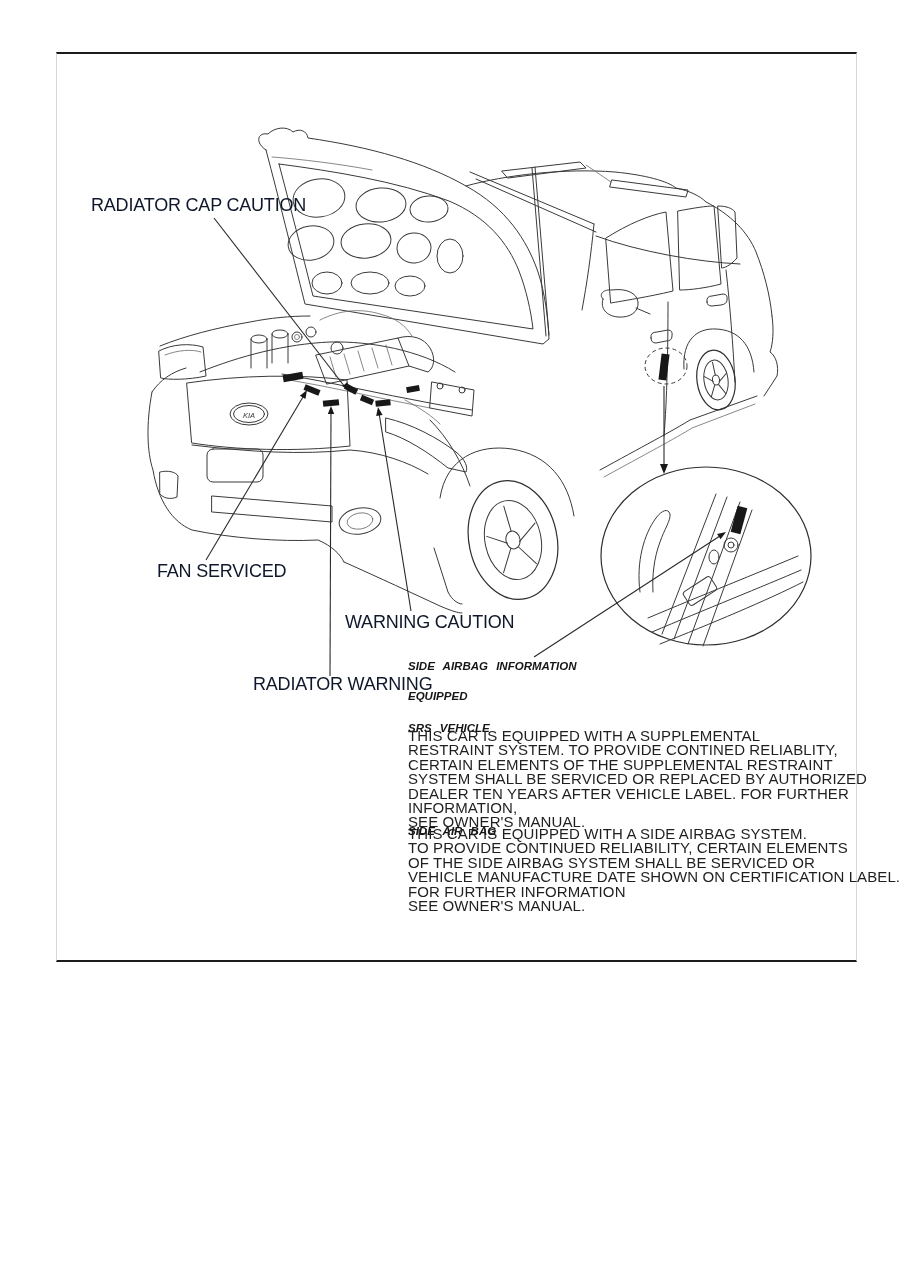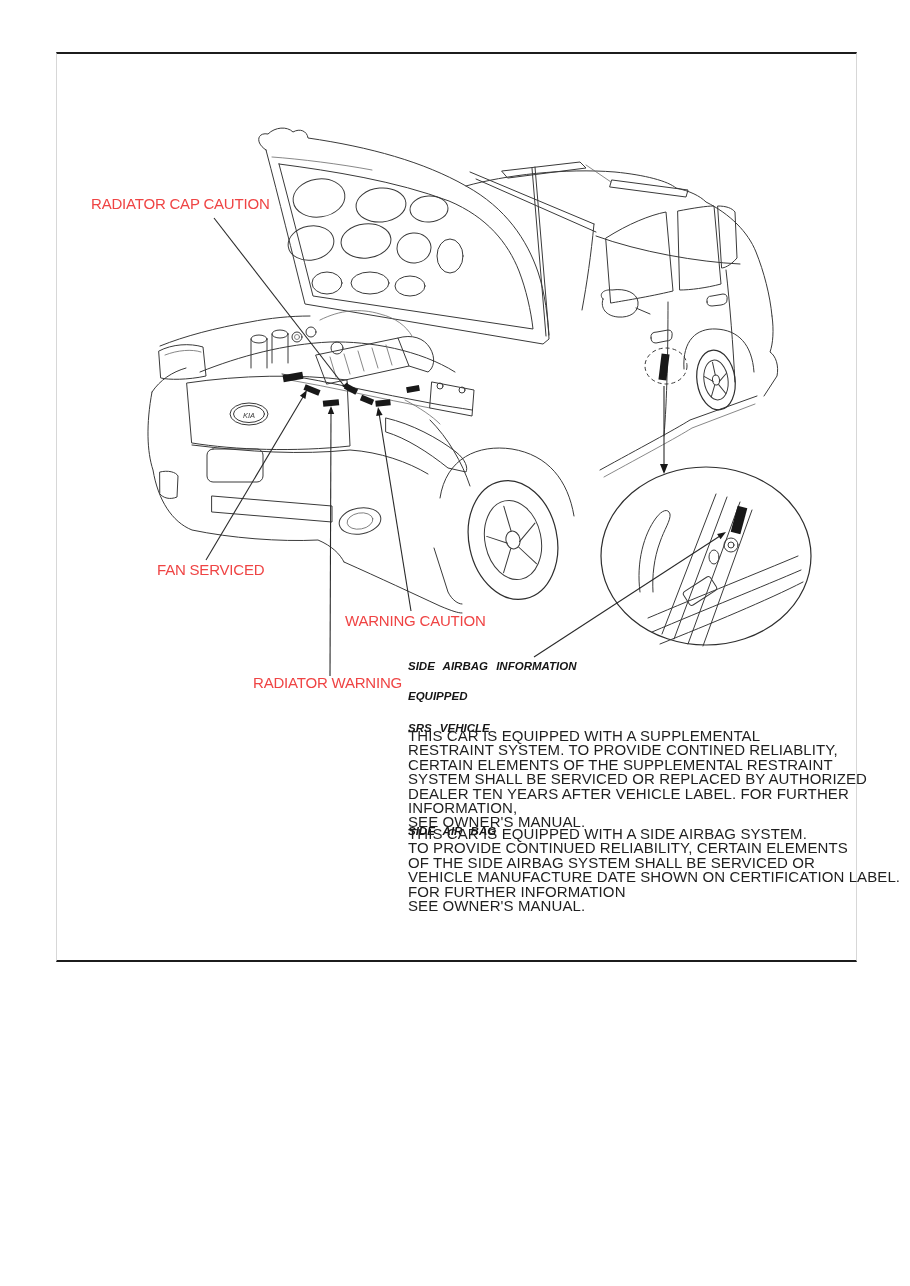--- a/index.html
+++ b/index.html
@@ -3,21 +3,21 @@
 <meta charset="utf-8">
 <style>
   html,body{margin:0;padding:0;}
   body{width:910px;height:1286px;background:#ffffff;position:relative;
        font-family:"Liberation Sans","DejaVu Sans",sans-serif;overflow:hidden;}
   .page{position:absolute;inset:0;background:#fff;}
   .frame{position:absolute;left:56px;top:52px;width:799px;height:906px;
          border-top:2px solid #1c1c1c;border-bottom:2px solid #1c1c1c;
          border-left:1px solid #d7d7d7;border-right:1px solid #d7d7d7;}
   svg.diagram{position:absolute;left:0;top:0;width:910px;height:1286px;}
-  .callout{position:absolute;font-size:15px;letter-spacing:-0.2px;color:#ef4444;white-space:nowrap;}
+  .callout{position:absolute;font-size:18px;letter-spacing:-0.2px;color:#0f172a;white-space:nowrap;}
   .info-h{position:absolute;left:408px;font-size:11.5px;font-weight:bold;word-spacing:5px;white-space:nowrap;color:#151515;font-style:italic;}
   .info-p{position:absolute;left:408px;font-size:15px;line-height:14.4px;white-space:pre-line;color:#1f1f1f;letter-spacing:0.1px;}
   .s{stroke:#3a3a3a;fill:none;stroke-width:1;stroke-linecap:round;stroke-linejoin:round;}
   .s2{stroke:#2e2e2e;fill:none;stroke-width:1.2;stroke-linecap:round;stroke-linejoin:round;}
   .lt{stroke:#6a6a6a;fill:none;stroke-width:0.8;stroke-linecap:round;}
   .blk{fill:#181818;stroke:none;}
   .lead{stroke:#2a2a2a;stroke-width:1.1;fill:none;}
 </style>
 </head>
 <body>

